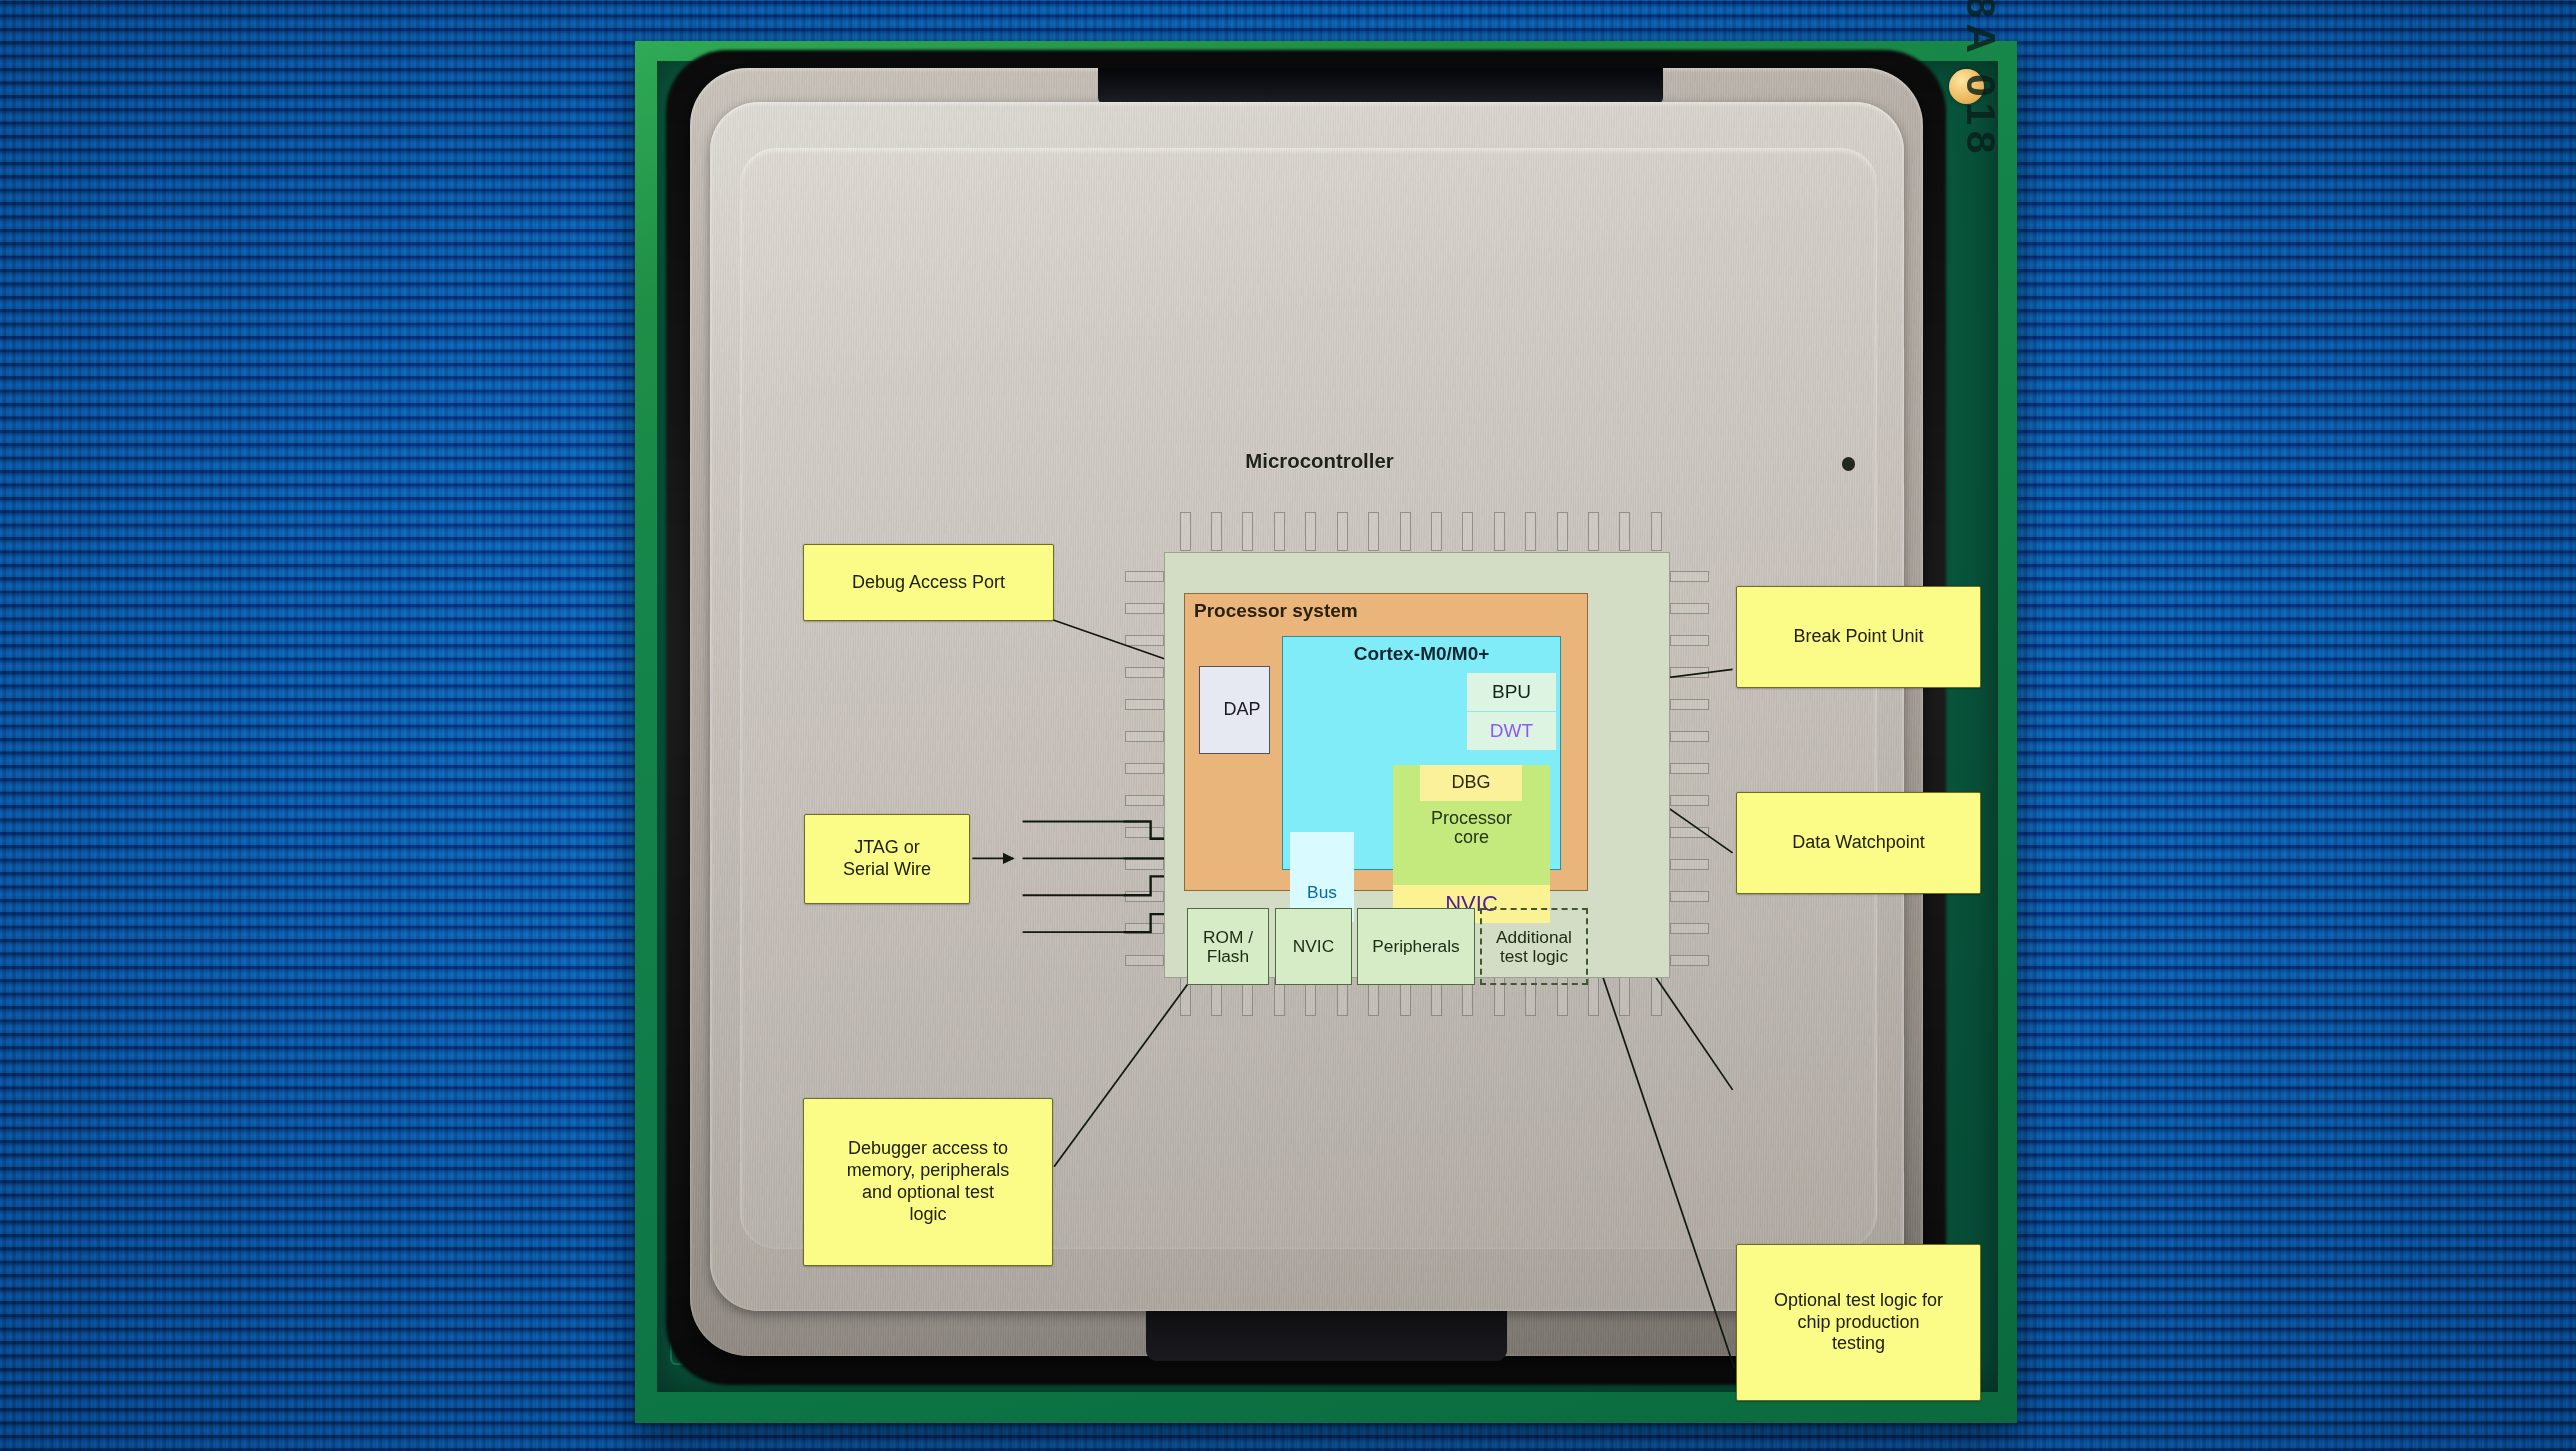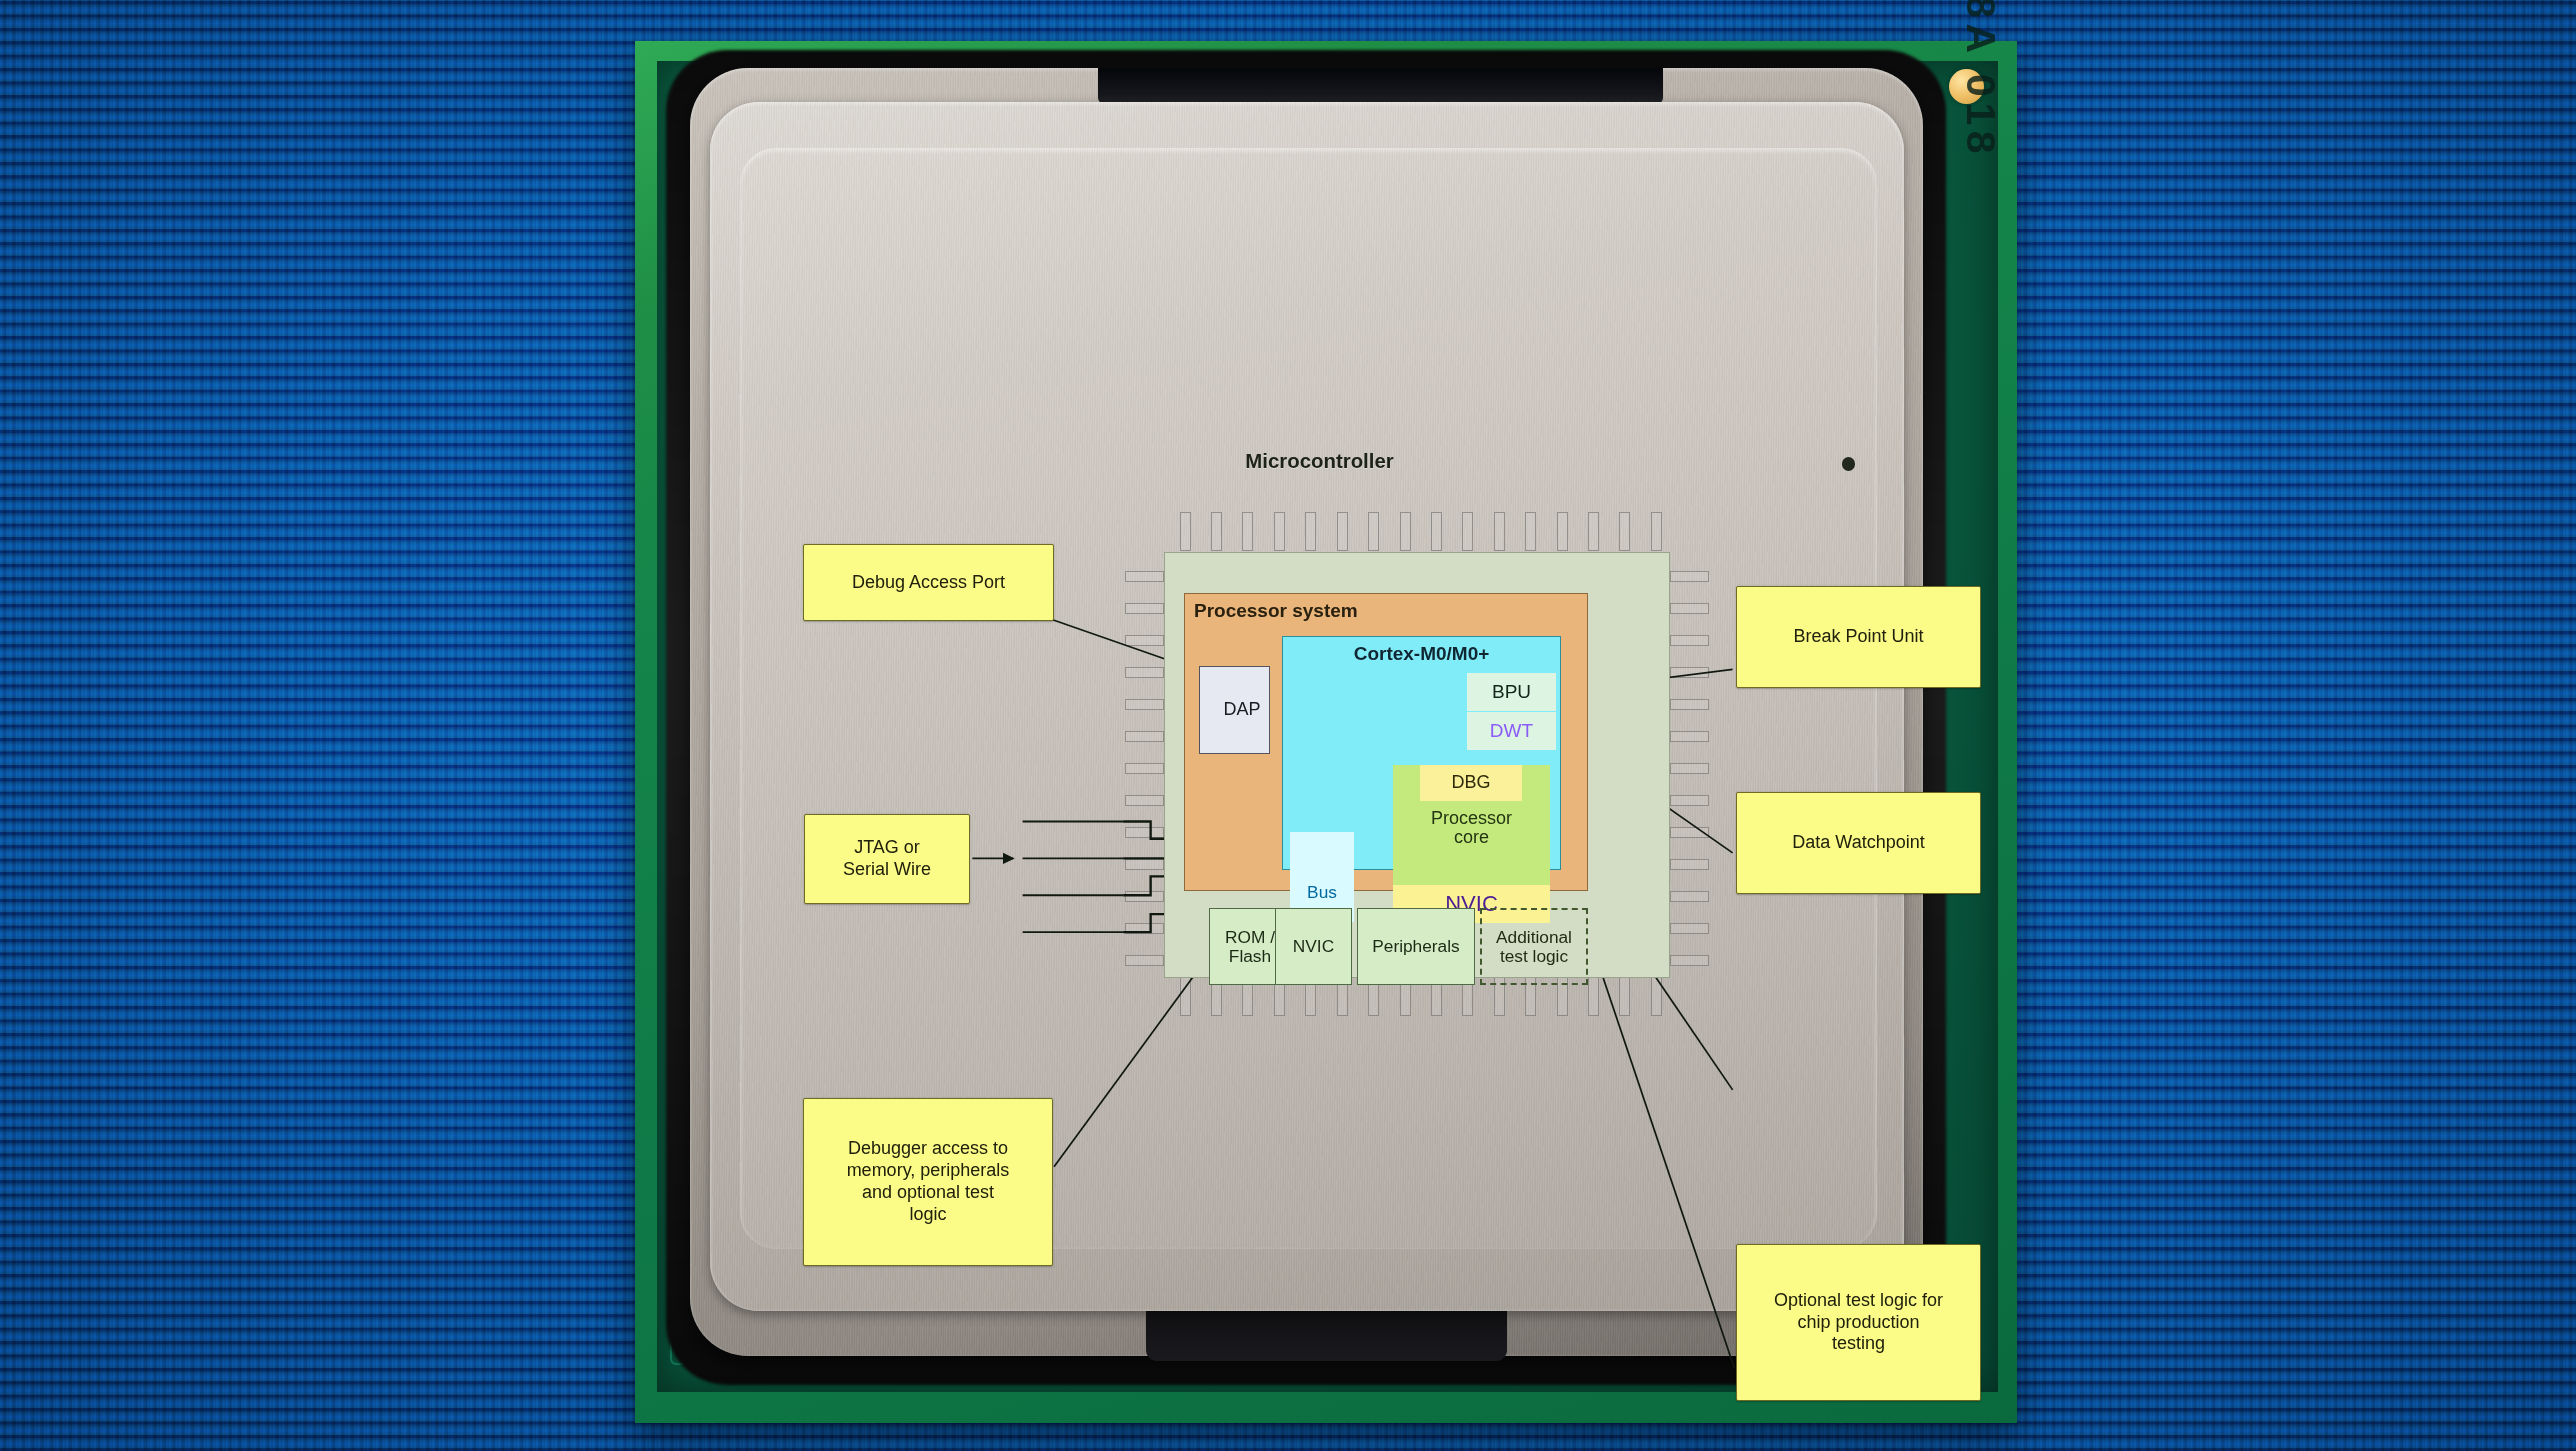--- a/index.html
+++ b/index.html
@@ -247,21 +247,21 @@
     align-items: flex-end; padding-bottom: 20.4px;
   }
 
   
   .mem {
     top: 471px; height: 77px;
     background: #d5ecc7; border: 1.6px solid #4f6b43;
     font-size: 17.3px; color: #1c2a14;
     flex-direction: column;
   }
-  .mem.rom  { left: 433px; width: 82px; margin-left: 22px; }
+  .mem.rom  { left: 433px; width: 82px; }
   .mem.sram { left: 521px; width: 77px;  }
   .mem.periph { left: 603px; width: 118px; }
   .mem.testlogic {
     left: 726px; width: 108px;
     background: transparent;
     border: 2.4px dashed #41582f;
   }
 
   
   .callout {

